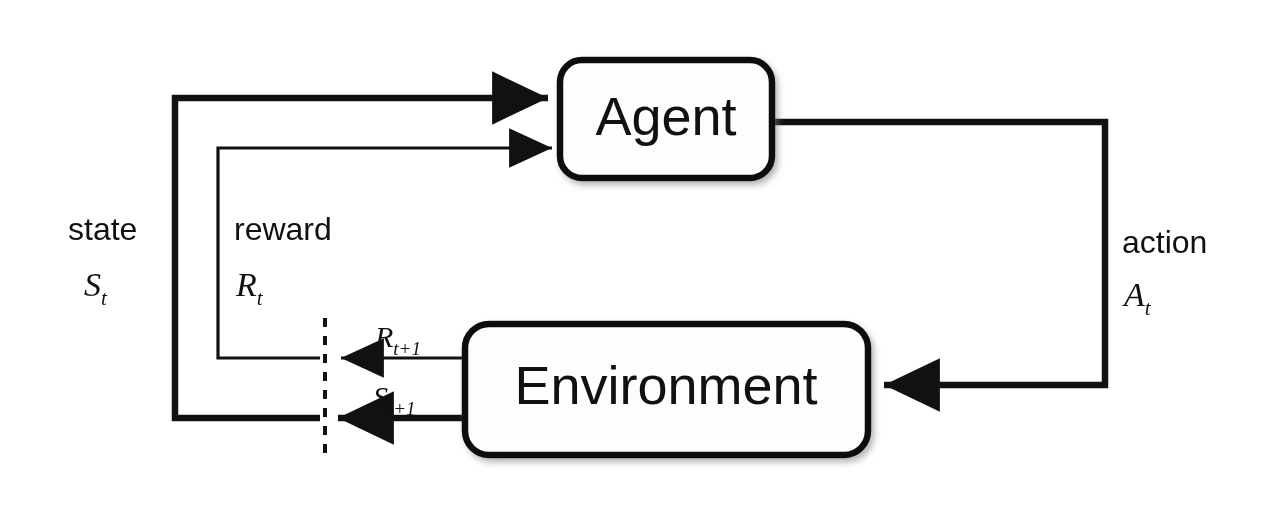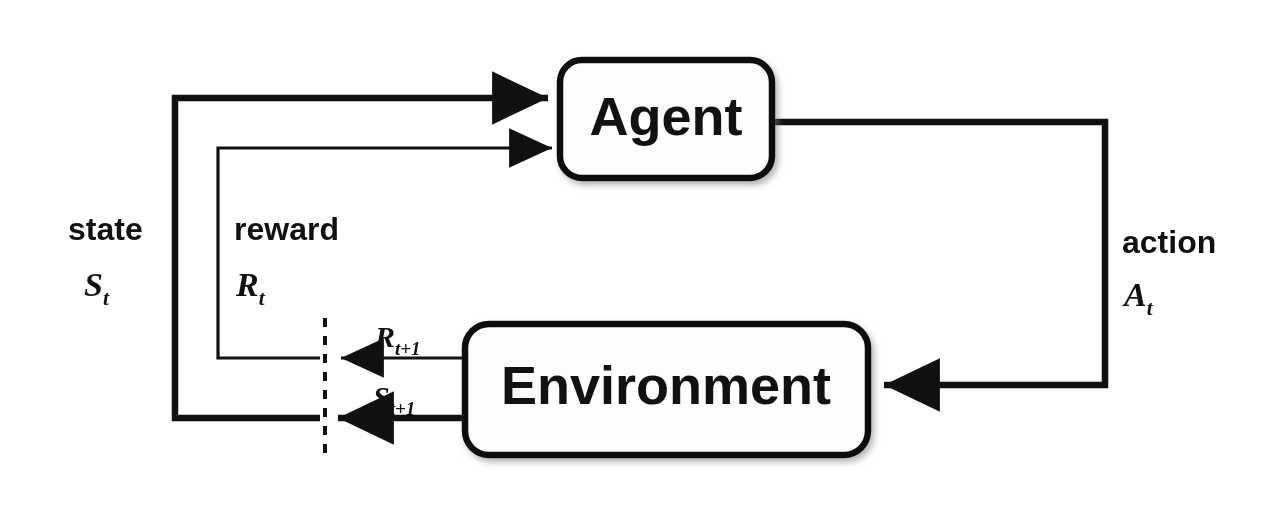--- a/index.html
+++ b/index.html
@@ -12,21 +12,20 @@
     width: 1282px;
     height: 526px;
     overflow: hidden;
     font-family: "Liberation Sans", sans-serif;
   }
   #diagram-root {
     position: relative;
     width: 1132px;
     height: 526px;
     background: #ffffff;
-    font-weight: bold;
   }
   #diagram-svg {
     position: absolute;
     top: 0;
     left: 0;
     width: 1282px;
     height: 526px;
     display: block;
   }
   .node-label {

